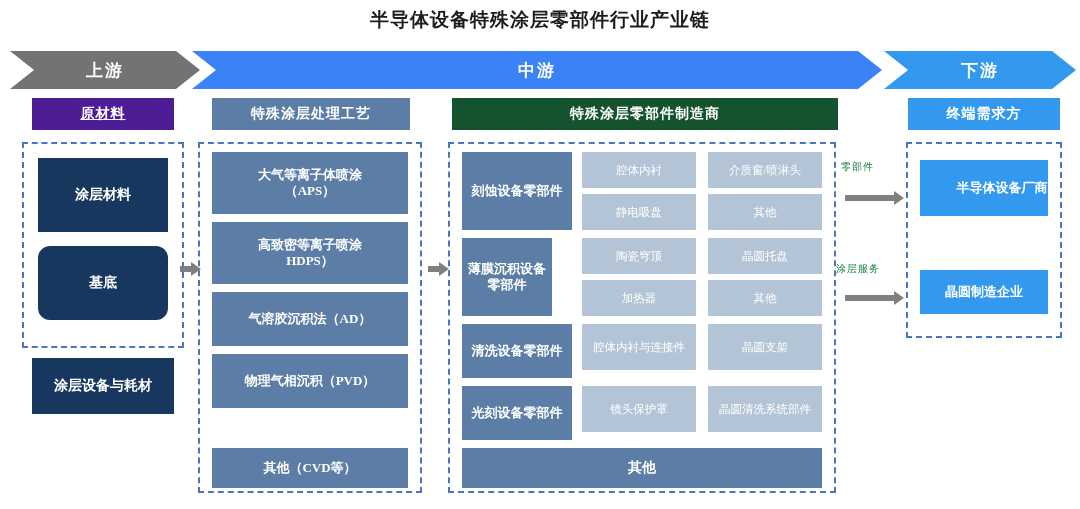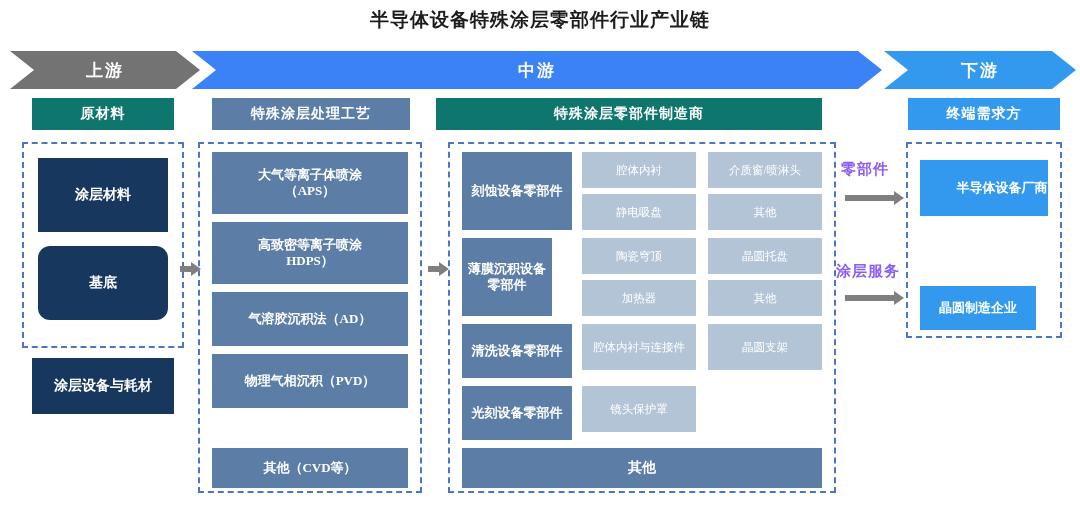--- a/index.html
+++ b/index.html
@@ -32,23 +32,23 @@
   .chev-down{
     left:884px;top:51px;width:192px;background:#3399ee;
     clip-path:polygon(0 0, 168px 0, 192px 50%, 168px 100%, 0 100%, 24px 50%);
   }
 
   
   .colhead{
     position:absolute;height:32px;display:flex;align-items:center;justify-content:center;
     color:#ffffff;font-size:14px;font-weight:bold;letter-spacing:1px;
   }
-  .ch-raw   {left:32px; top:98px;  width:142px; background:#0f766e;}
+  .ch-raw   {left:32px; top:98px;  width:142px; background:#4c1d95;text-decoration:underline;}
   .ch-proc  {left:212px;top:98px;  width:198px; background:#5c7ea6;}
-  .ch-manu  {left:436px;top:98px;  width:386px; background:#0f766e;}
+  .ch-manu  {left:452px;top:98px;  width:386px; background:#14532d;}
   .ch-demand{left:908px;top:98px;  width:152px; background:#3399ee;}
 
   
   .dash{position:absolute;border:2px dashed #4a77c4;box-sizing:border-box;}
   .dash-raw {left:22px; top:142px; width:162px;height:206px;}
   .dash-proc{left:198px;top:142px; width:224px;height:351px;}
   .dash-manu{left:448px;top:142px; width:388px;height:351px;}
   .dash-down{left:906px;top:142px; width:156px;height:196px;}
 
   
@@ -96,36 +96,36 @@
   .i-b4{left:708px;top:280px;width:114px;height:36px;}
 
   .i-c1{left:582px;top:324px;width:114px;height:46px;}
   .i-c2{left:708px;top:324px;width:114px;height:46px;}
 
   .i-d1{left:582px;top:386px;width:114px;height:46px;}
   .i-d2{left:708px;top:386px;width:114px;height:46px;}
 
   
   .d1{left:920px;top:160px;width:128px;height:56px;padding-left:36px;}
-  .d2{left:920px;top:270px;width:116px;height:44px;margin-top:16px;}
+  .d2{left:920px;top:270px;width:128px;height:44px;}
 
   
   .arrow{position:absolute;height:6px;background:#7f7f7f;}
   .arrow:after{
     content:"";position:absolute;right:-9px;top:-4px;
     width:0;height:0;border-top:7px solid transparent;border-bottom:7px solid transparent;
     border-left:10px solid #7f7f7f;
   }
   .ar-1{left:180px;top:266px;width:12px;}
   .ar-2{left:428px;top:266px;width:12px;}
   .ar-3{left:845px;top:195px;width:50px;}
   .ar-4{left:845px;top:295px;width:50px;}
 
   .arrow-label{
-    position:absolute;font-size:15px;font-weight:bold;color:#8b5cf6;letter-spacing:1px;
+    position:absolute;font-size:10px;font-weight:normal;color:#15803d;letter-spacing:1px;
   }
   .al-1{left:841px;top:160px;}
   .al-2{left:836px;top:262px;}
 </style>
 </head>
 <body>
 
 <div class="canvas">
 
   <div class="title">半导体设备特殊涂层零部件行业产业链</div>
@@ -167,20 +167,21 @@
 
   <div class="box steel f11 i-b1">陶瓷穹顶</div>
   <div class="box steel f11 i-b2">晶圆托盘</div>
   <div class="box steel f11 i-b3">加热器</div>
   <div class="box steel f11 i-b4">其他</div>
 
   <div class="box steel f11 i-c1">腔体内衬与连接件</div>
   <div class="box steel f11 i-c2">晶圆支架</div>
 
   <div class="box steel f11 i-d1">镜头保护罩</div>
+  <div class="box steel f11 i-d2">晶圆清洗系统部件</div>
 
   <div class="box azure f13 d1">半导体设备厂商</div>
   <div class="box azure f13 d2">晶圆制造企业</div>
 
   <div class="arrow ar-1"></div>
   <div class="arrow ar-2"></div>
   <div class="arrow ar-3"></div>
   <div class="arrow ar-4"></div>
 
   <div class="arrow-label al-1">零部件</div>

